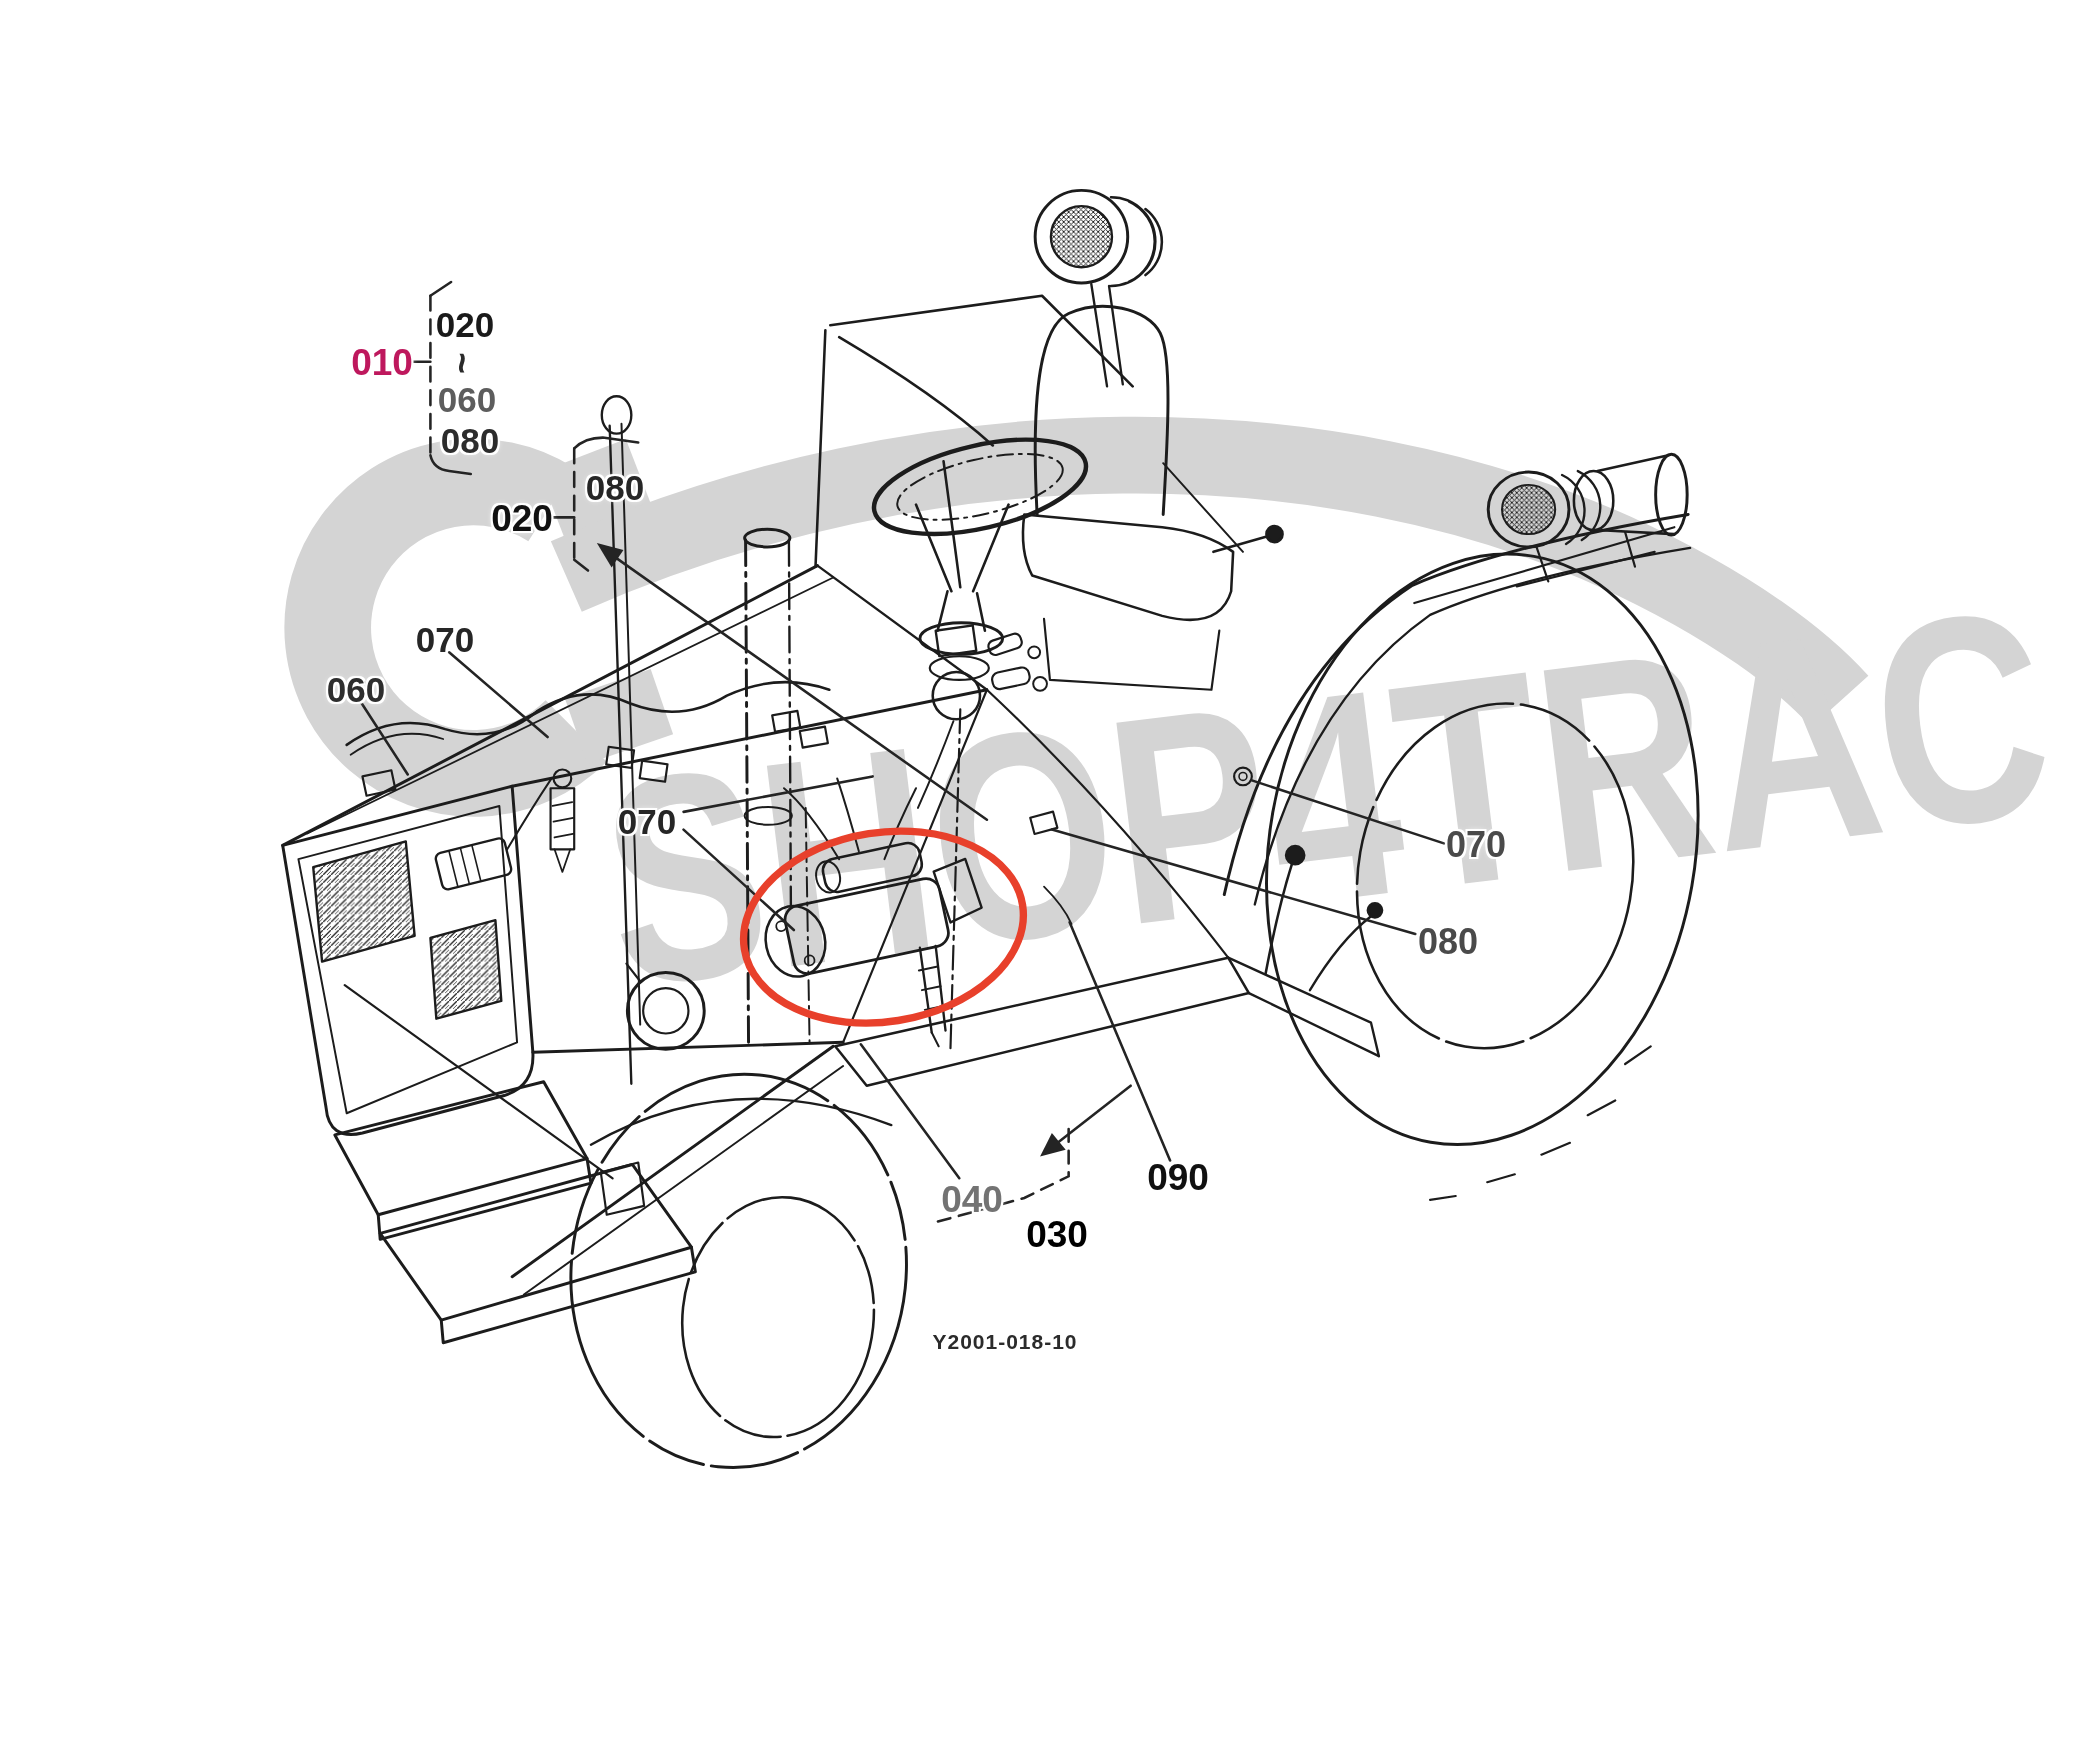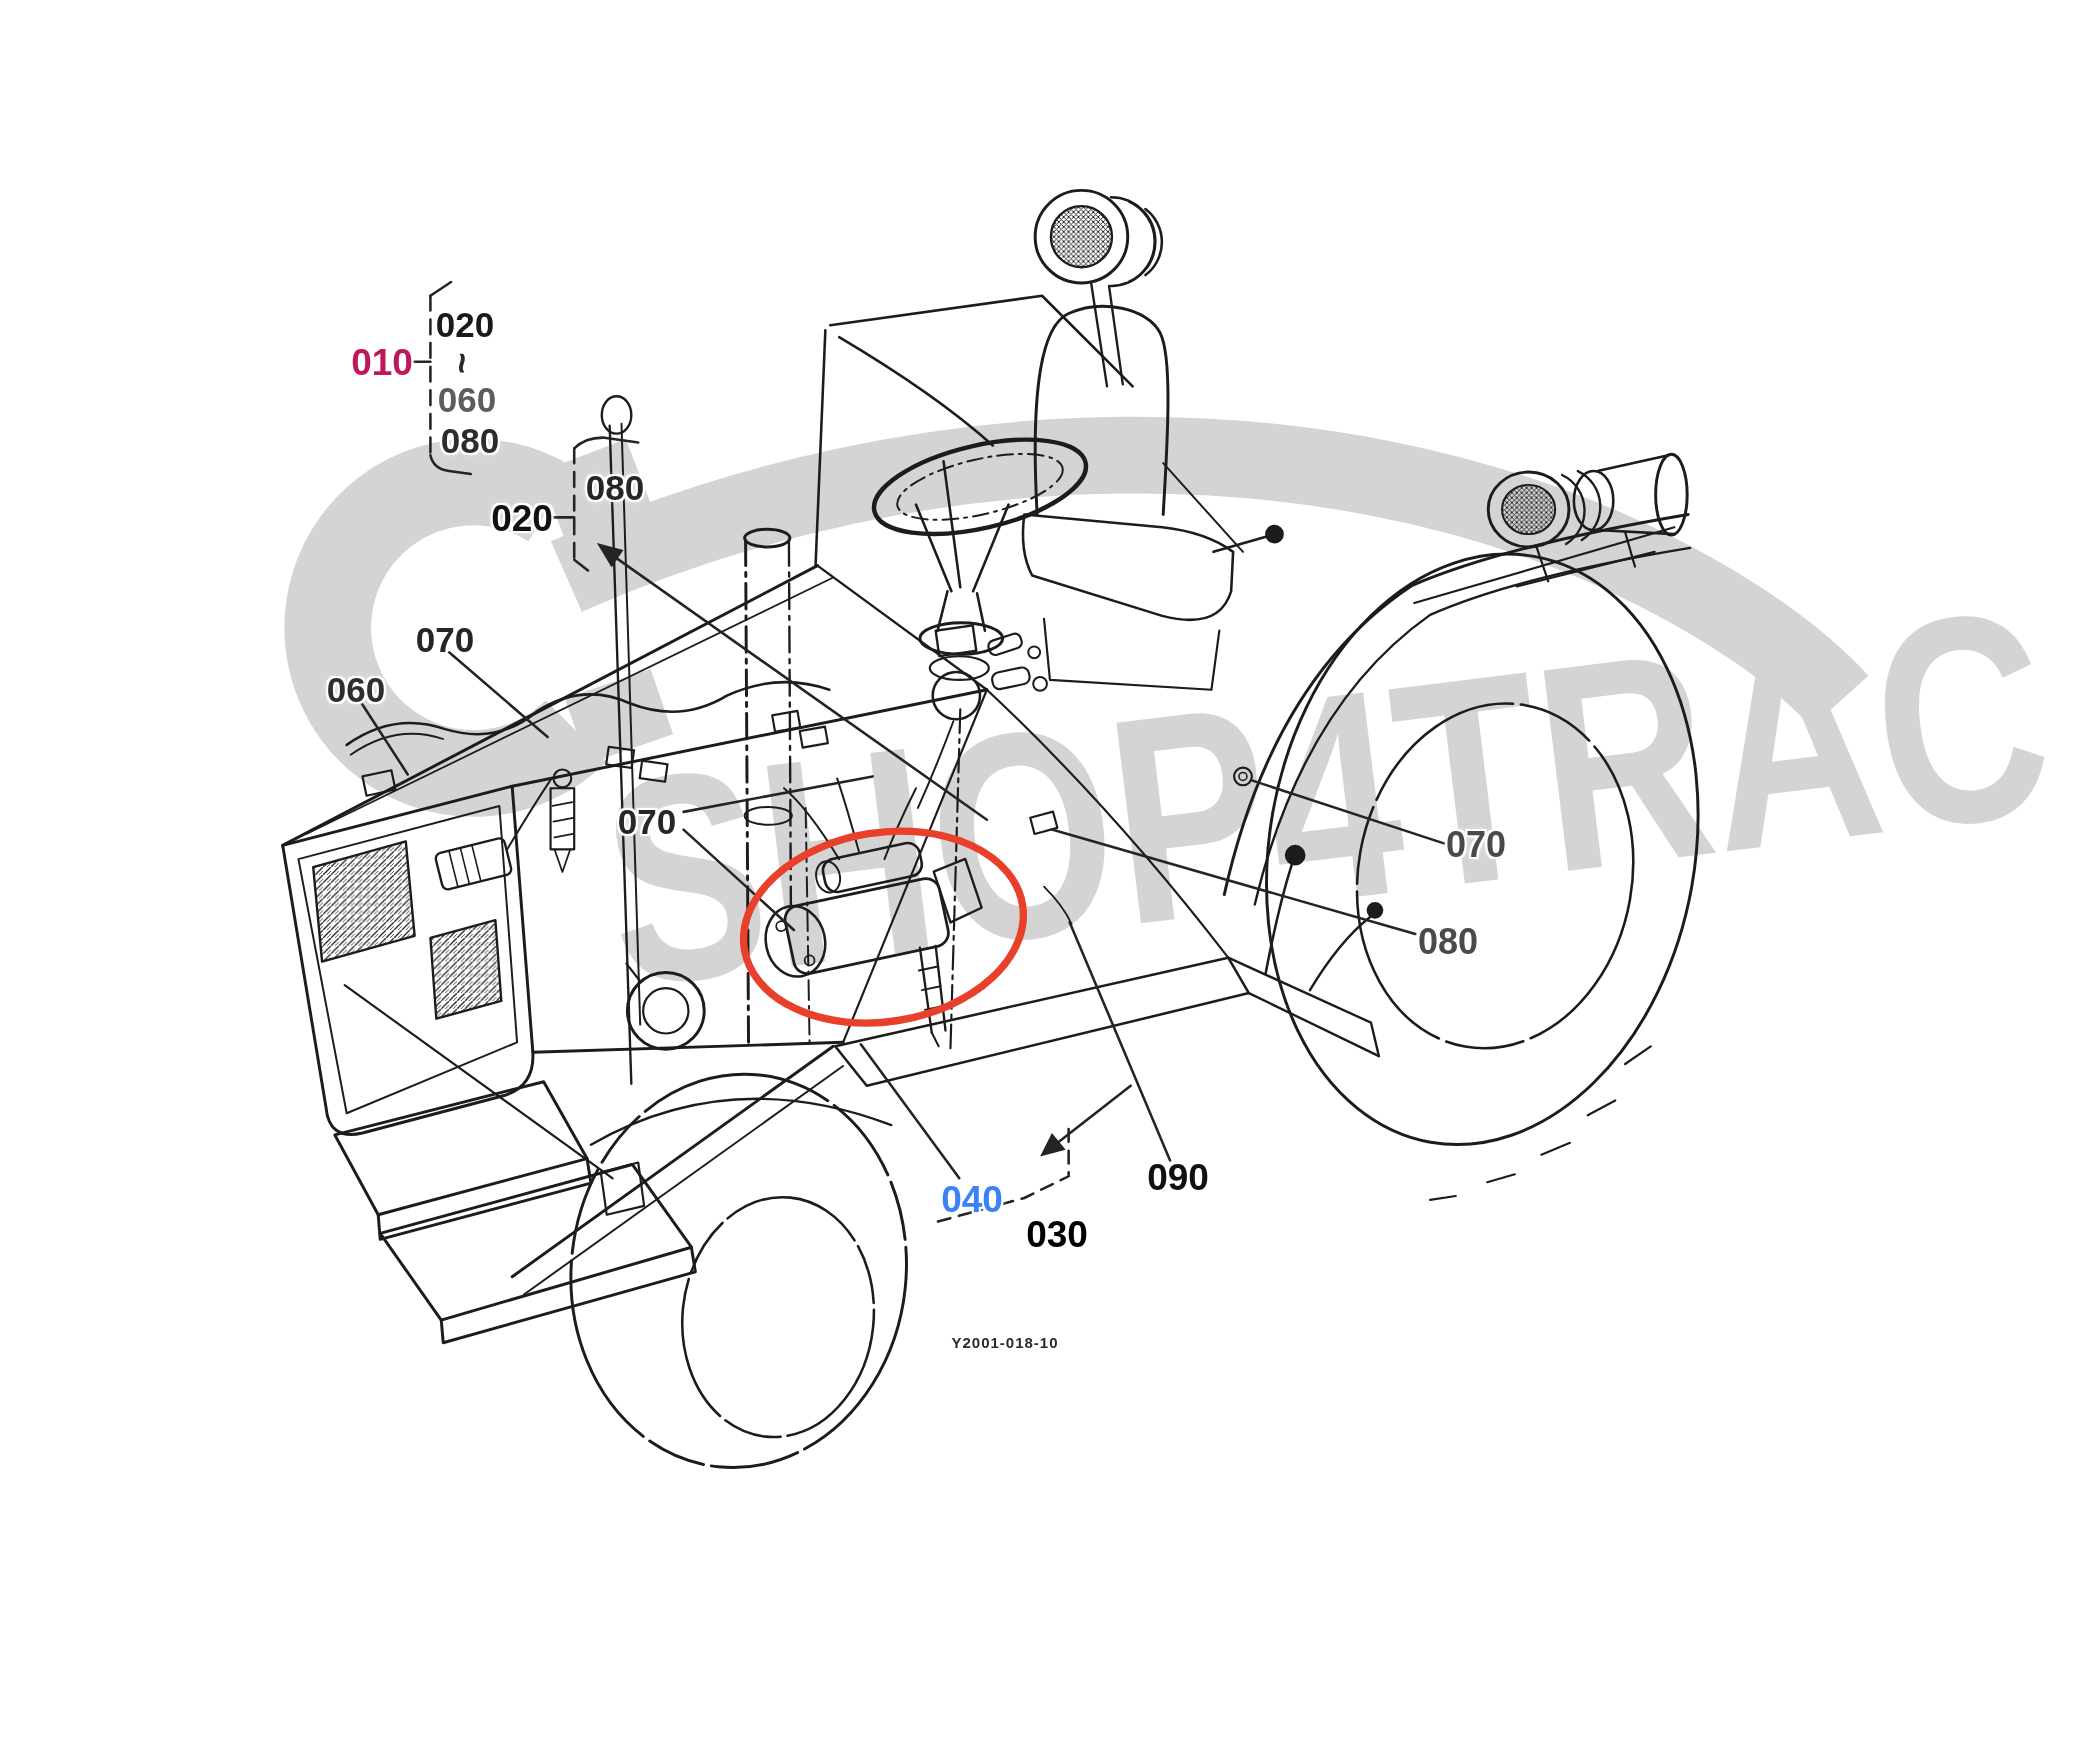--- a/index.html
+++ b/index.html
@@ -5,21 +5,21 @@
   html,body{margin:0;padding:0;background:#ffffff;}
   .stage{position:relative;width:2090px;height:1738px;background:#ffffff;overflow:hidden;
          font-family:"Liberation Sans","DejaVu Sans",sans-serif;}
   .stage svg{position:absolute;left:0;top:0;}
   .labels-layer{position:absolute;left:0;top:0;width:100%;height:100%;pointer-events:none;}
   .part-label{position:absolute;transform:translate(-50%,-50%);
     font-weight:700;line-height:1;white-space:nowrap;
     text-shadow:-2px -2px 0 #fff,2px -2px 0 #fff,-2px 2px 0 #fff,2px 2px 0 #fff,0 0 5.9px #fff;}
   .part-label.rot{transform:translate(-50%,-50%) rotate(90deg);}
   .ref-code{position:absolute;transform:translate(-50%,-50%);font-weight:700;
-    font-size:15px;letter-spacing:1px;color:#2b2b2b;white-space:nowrap;}
+    font-size:21px;letter-spacing:1px;color:#2b2b2b;white-space:nowrap;}
 </style>
 </head>
 <body>
 
 <div class="stage">
 
 <svg viewBox="0 0 2122 1764" width="2090" height="1738">
   <defs>
     <pattern id="hatchA" patternUnits="userSpaceOnUse" width="8" height="8">
       <path d="M0,8 L8,0" stroke="#2b2b2b" stroke-width="1.4" fill="none"></path>
@@ -197,19 +197,19 @@
       <div class="part-label rot" style="left: 462px; top: 363px; font-size: 37px; color: rgb(42, 42, 42);">~</div>
       <div class="part-label" style="left: 467px; top: 399px; font-size: 35px; color: rgb(93, 93, 93);">060</div>
       <div class="part-label" style="left: 470px; top: 440px; font-size: 35px; color: rgb(44, 44, 44);">080</div>
       <div class="part-label" style="left: 615px; top: 487px; font-size: 35px; color: rgb(38, 38, 38);">080</div>
       <div class="part-label" style="left: 522px; top: 518px; font-size: 37px; color: rgb(17, 17, 17);">020</div>
       <div class="part-label" style="left: 445px; top: 639px; font-size: 35px; color: rgb(38, 38, 38);">070</div>
       <div class="part-label" style="left: 356px; top: 689px; font-size: 35px; color: rgb(46, 46, 46);">060</div>
       <div class="part-label" style="left: 647px; top: 821px; font-size: 35px; color: rgb(38, 38, 38);">070</div>
       <div class="part-label" style="left: 1476px; top: 845px; font-size: 36px; color: rgb(74, 74, 74);">070</div>
       <div class="part-label" style="left: 1448px; top: 942px; font-size: 36px; color: rgb(74, 74, 74);">080</div>
-      <div class="part-label" style="left: 972px; top: 1199px; font-size: 37px; color: #3b82f6;">040</div>
+      <div class="part-label" style="left: 972px; top: 1199px; font-size: 37px; color: #737373;">040</div>
       <div class="part-label" style="left: 1057px; top: 1234px; font-size: 37px; color: #000000;">030</div>
       <div class="part-label" style="left: 1178px; top: 1177px; font-size: 37px; color: rgb(16, 16, 16);">090</div>
     </div>
 
 </div>
 
 
 </body></html>

